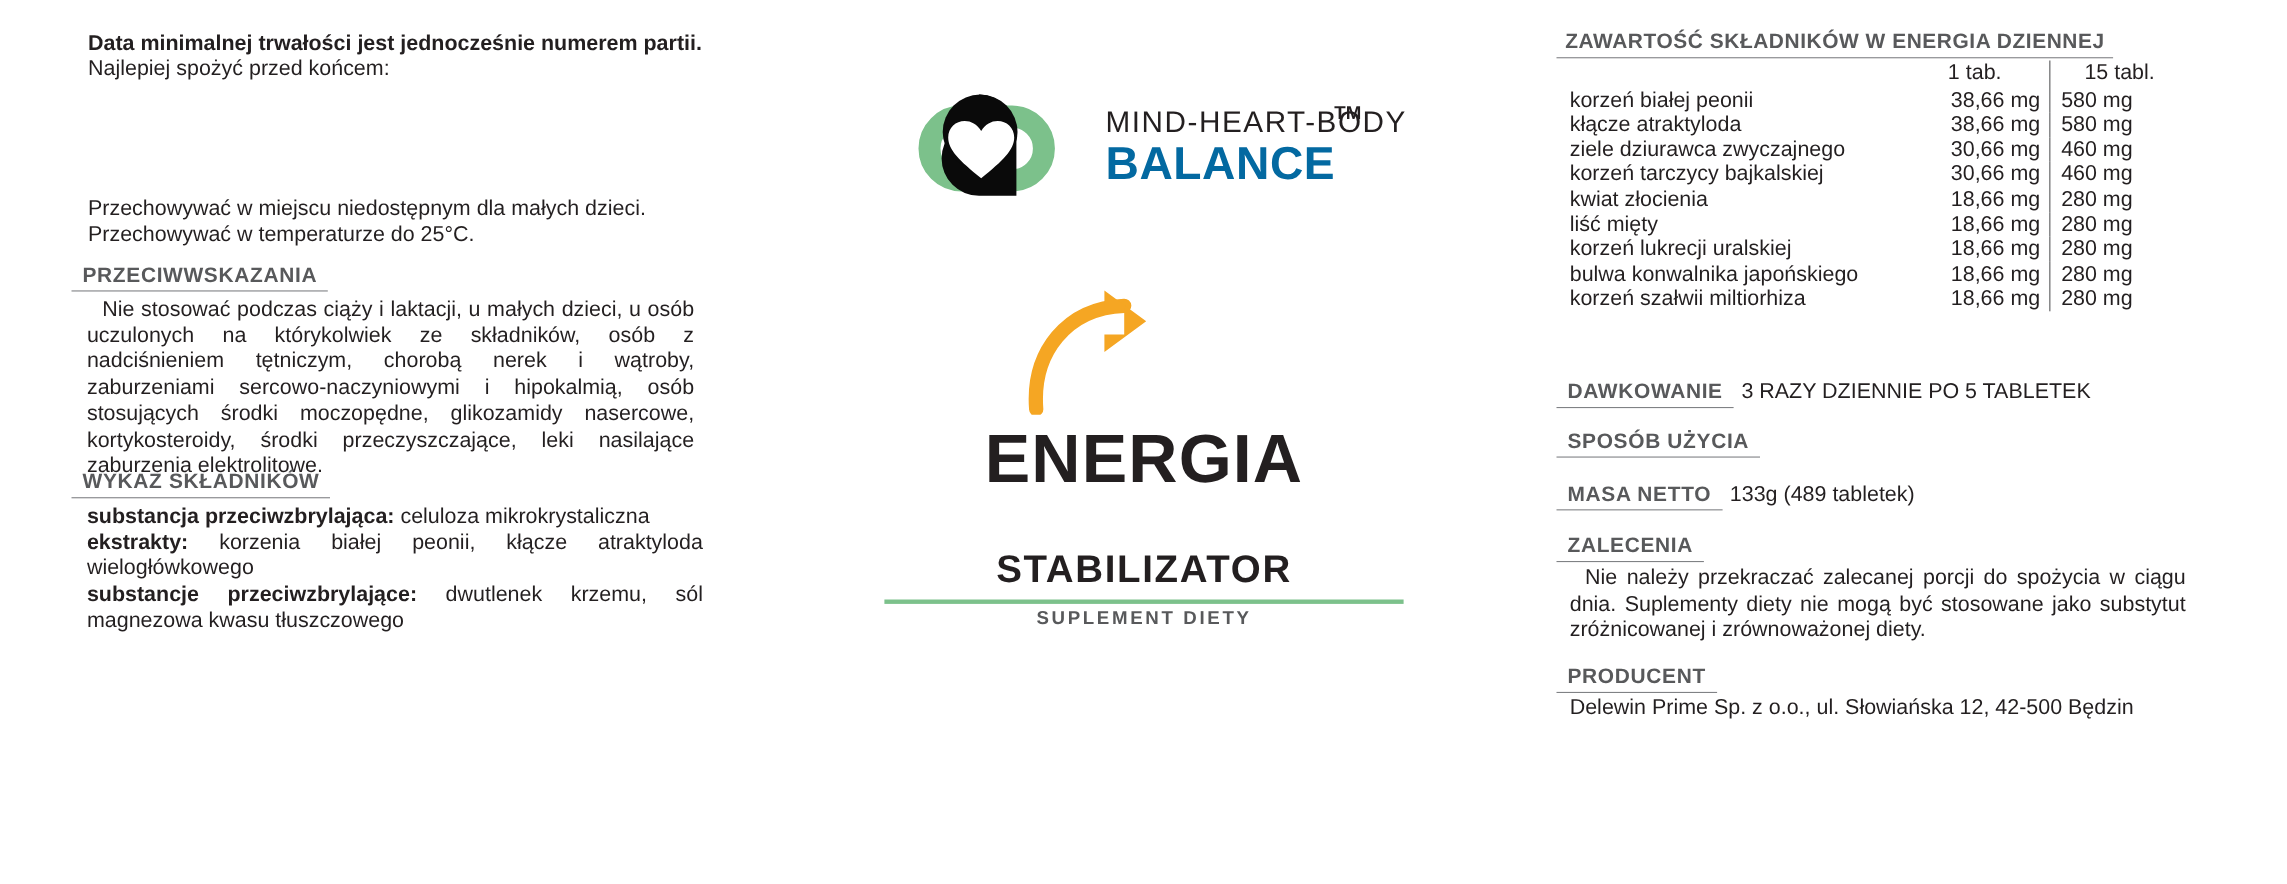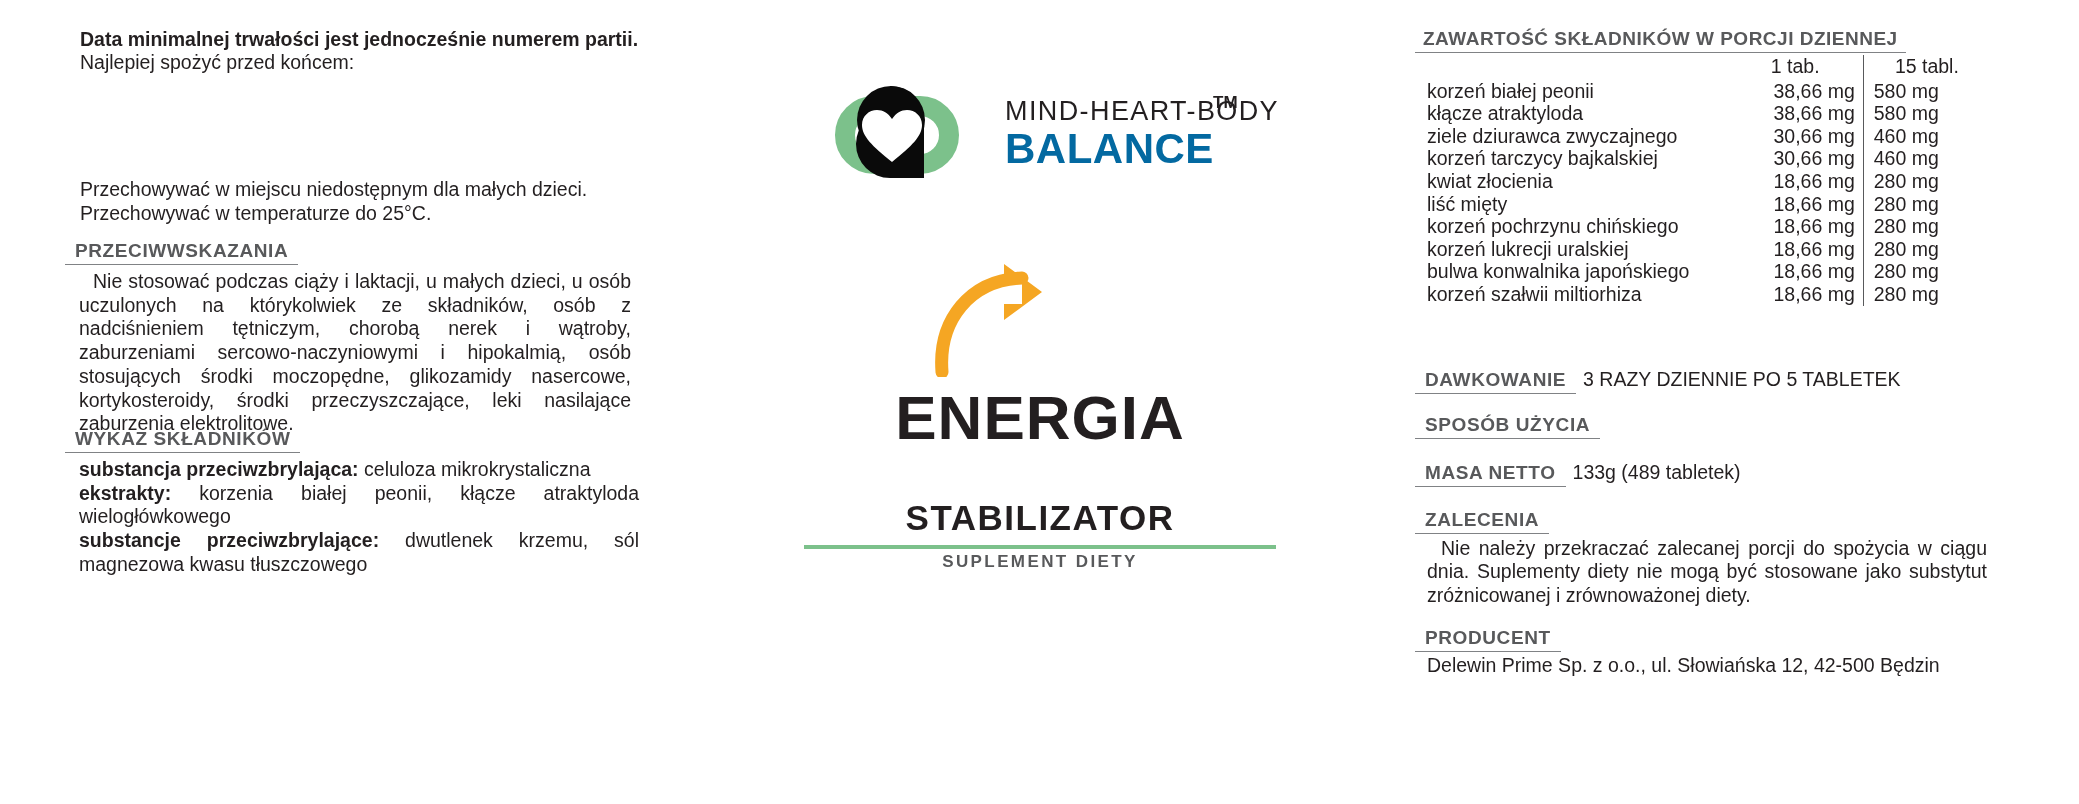--- a/index.html
+++ b/index.html
@@ -340,21 +340,21 @@
     <div class="product-name">ENERGIA</div>
 
     <div class="stabilizator">STABILIZATOR</div>
     <div class="green-rule"></div>
     <div class="suplement">SUPLEMENT DIETY</div>
   </div>
 
   <div class="col-right">
 
     <div>
-      <div class="table-head">ZAWARTOŚĆ SKŁADNIKÓW W PORCJI DZIENNEJ</div>
+      <div class="table-head">ZAWARTOŚĆ SKŁADNIKÓW W ENERGIA DZIENNEJ</div>
       <table class="nutri">
         <thead>
           <tr>
             <th class="c-name"></th>
             <th class="c-one">1 tab.</th>
             <th class="c-fifteen">15 tabl.</th>
           </tr>
         </thead>
         <tbody id="nutri-body">
             <tr>
@@ -381,25 +381,20 @@
               <td class="c-name">kwiat złocienia</td>
               <td class="c-one">18,66 mg</td>
               <td class="c-fifteen">280 mg</td>
             </tr>
             <tr>
               <td class="c-name">liść mięty</td>
               <td class="c-one">18,66 mg</td>
               <td class="c-fifteen">280 mg</td>
             </tr>
             <tr>
-              <td class="c-name">korzeń pochrzynu chińskiego</td>
-              <td class="c-one">18,66 mg</td>
-              <td class="c-fifteen">280 mg</td>
-            </tr>
-            <tr>
               <td class="c-name">korzeń lukrecji uralskiej</td>
               <td class="c-one">18,66 mg</td>
               <td class="c-fifteen">280 mg</td>
             </tr>
             <tr>
               <td class="c-name">bulwa konwalnika japońskiego</td>
               <td class="c-one">18,66 mg</td>
               <td class="c-fifteen">280 mg</td>
             </tr>
             <tr>

